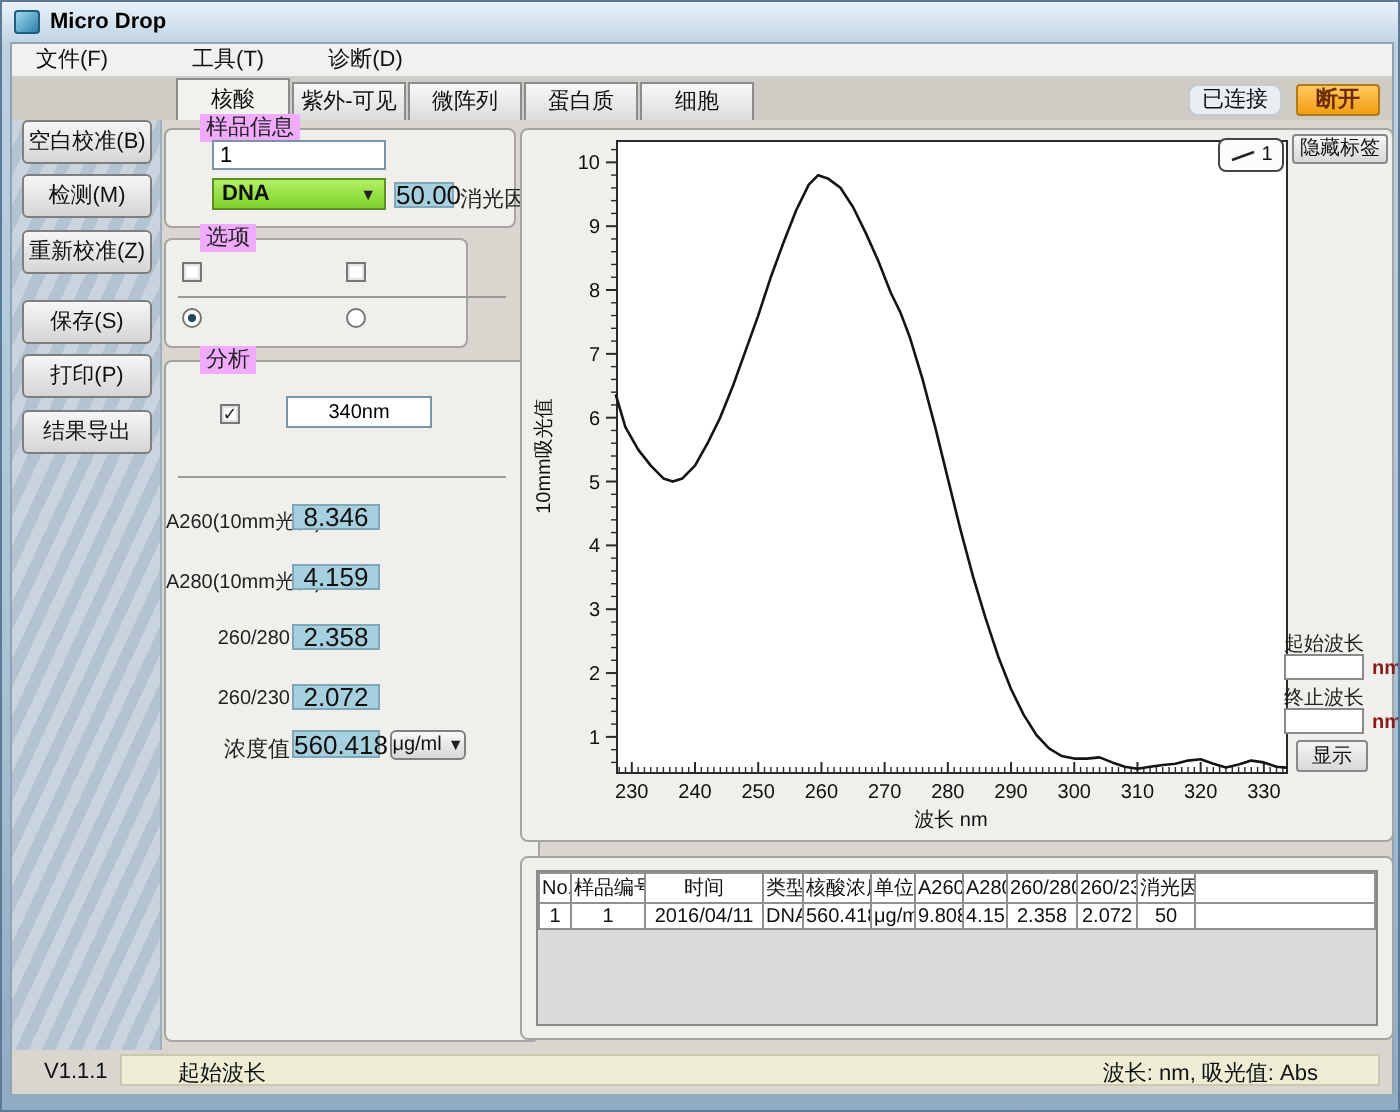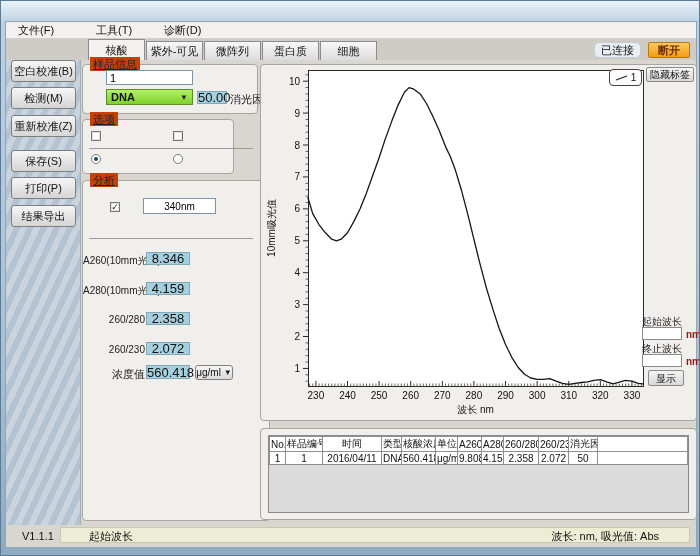--- a/index.html
+++ b/index.html
@@ -21,21 +21,21 @@
   .tab.active { background: #f3f2ee; height: 21px; line-height: 20px; }
   .tab:first-of-type { margin-left: 82px; }
   .conn { position: absolute; right: 6px; top: 2px; display: flex; align-items: center; gap: 7px; height: 17px; }
   .conn-status { background: #e9eef3; border: 1px solid #c3ccd4; border-radius: 5px; padding: 0 6px; height: 16px; line-height: 15px; }
   .disconnect-btn { background: linear-gradient(#ffc85e, #f29d13); border: 1px solid #b27a16; border-radius: 2px; color: #6b2d00; font-weight: bold; height: 16px; line-height: 14px; padding: 0 9px; cursor: pointer; }
   .content { position: relative; height: 465px; }
   .sidebar { position: absolute; left: 0; top: 0; width: 75px; height: 465px;
     background: repeating-linear-gradient(115deg, #c9d4de 0 6px, #b3c3d1 6px 12px); border-right: 1px solid #9eb0bf; }
   .side-btn { position: absolute; left: 5px; width: 65px; height: 22px; background: linear-gradient(#f6f6f6, #d5d5d5); border: 1px solid #7e7e7e; border-radius: 3px; text-align: center; line-height: 20px; color: #111; cursor: pointer; }
   .groupbox { position: absolute; background: #f0efeb; border: 1px solid #a5a5a5; border-radius: 4px; }
-  .gb-label { position: absolute; top: -8px; left: 7px; background: #c2410c; padding: 0 3px; line-height: 14px; color: #222; text-decoration: underline; }
+  .gb-label { position: absolute; top: -8px; left: 17px; background: #f0abfc; padding: 0 3px; line-height: 14px; color: #222; }
   .txt { position: absolute; border: 1px solid #7a95a8; background: #fff; font-size: 11px; font-family: inherit; padding: 0 3px; }
   .valbox { position: absolute; background: #a7d0de; border: 1px solid #7fa9b8; text-align: center; font-size: 13px; line-height: 12px; }
   .sel-green { position: absolute; background: linear-gradient(#b2f066, #7cd22a); border: 1px solid #5b8f1f; font-weight: bold; display: flex; align-items: center; padding: 0 4px; cursor: pointer; }
   .arrow { margin-left: auto; font-size: 8px; color: #222; }
   .small-lbl { position: absolute; font-size: 10px; color: #222; white-space: nowrap; }
   .cb { position: absolute; width: 10px; height: 10px; border: 1px solid #777; background: #fdfdfd; box-shadow: inset 0 0 0 1px #e2e2e2; }
   .cb.checked { display: flex; align-items: center; justify-content: center; font-size: 9px; color: #222; }
   .rb { position: absolute; width: 10px; height: 10px; border: 1px solid #777; border-radius: 50%; background: #fff; }
   .rb.sel::after { content: ""; position: absolute; left: 2px; top: 2px; width: 4px; height: 4px; border-radius: 50%; background: #174a5a; }
   .hline { position: absolute; height: 1px; background: #9a9a9a; }
@@ -52,20 +52,24 @@
   .version { position: absolute; left: 16px; top: 5px; }
   .strip { position: absolute; left: 54px; right: 6px; top: 2px; bottom: 4px; background: #ecedd4; border: 1px solid #c9c9ae; }
   .strip-msg { position: absolute; left: 28px; top: 1px; }
   .strip-right { position: absolute; right: 30px; top: 1px; }
   svg text { font-family: "Liberation Sans", "DejaVu Sans", sans-serif; }
 </style>
 </head>
 <body>
 
 <div class="window">
+  <div class="titlebar">
+    <span class="app-icon"></span>
+    <span class="title-text">Micro Drop</span>
+  </div>
 
   <div class="client">
     <div class="menubar">
       <span class="menu-item">文件(F)</span>
       <span class="menu-item">工具(T)</span>
       <span class="menu-item">诊断(D)</span>
     </div>
 
     <div class="tabrow">
       <div class="tab active">核酸</div>

